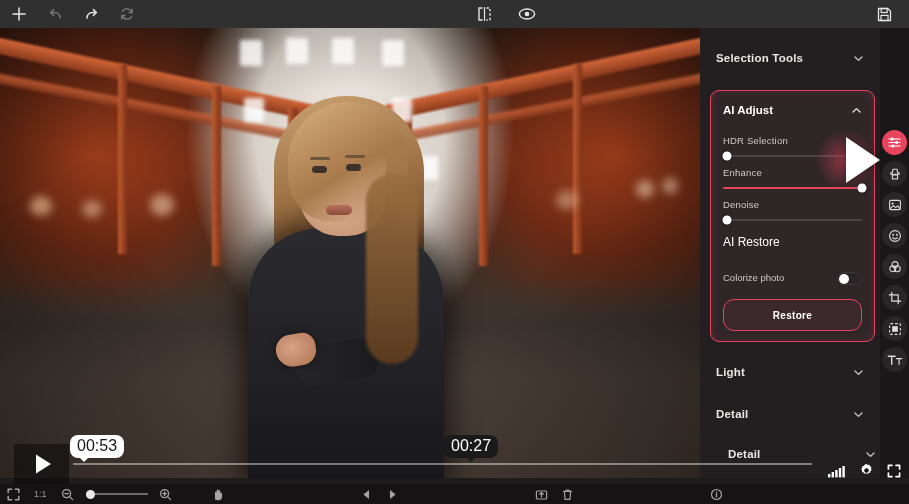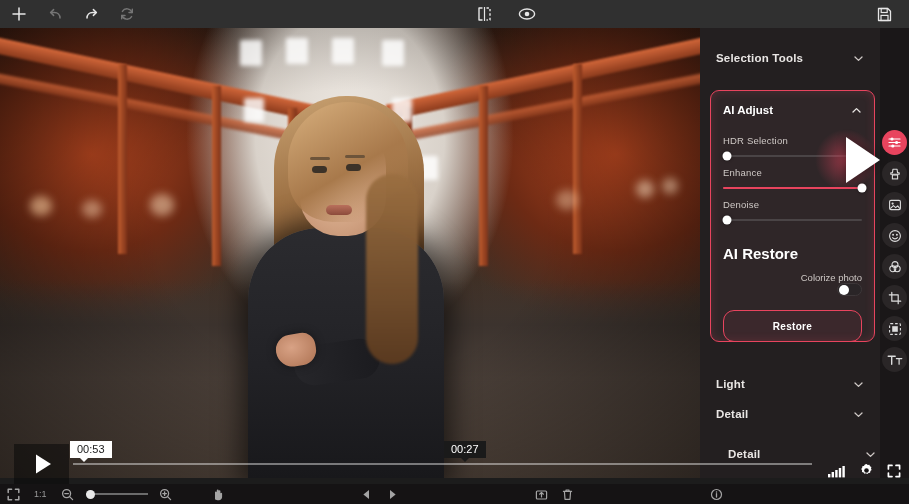--- a/index.html
+++ b/index.html
@@ -161,22 +161,22 @@
   .track {
     position: relative; height: 2px; background: #4a4446; border-radius: 2px;
   }
   .track .fill { position:absolute; left:0; top:0; height:100%; background:#e8445e; border-radius:2px; }
   .knob {
     position:absolute; top: 50%; width: 9px; height: 9px; border-radius:50%;
     background:#fff; transform: translate(-50%,-50%);
     box-shadow: 0 0 3px rgba(0,0,0,.5);
   }
 
-  .subhead { color:#fff; font-size: 15px; font-weight:700; margin-top: 24px; }
-  .toggle-row { display:flex; align-items:flex-end; justify-content:space-between; margin-top: 10px; flex-direction: column; }
+  .subhead { color:#fff; font-size: 12px; font-weight:400; margin-top: 14px; }
+  .toggle-row { display:flex; align-items:flex-start; justify-content:space-between; margin-top: 23px; }
   .toggle-row .tl { color:#cfc9c6; font-size: 9.5px; }
   .switch {
     width: 25px; height: 13px; border-radius: 7px; background:#2a2527;
     border: 1px solid #3d3739; position: relative; cursor:pointer;
   }
   .switch .dot {
     position:absolute; top: 1px; left: 1px; width: 10px; height: 10px;
     border-radius:50%; background:#fff;
   }
   .restore-btn {
@@ -223,21 +223,21 @@
   #progress-fill {
     position:absolute; left:0; top:0; height:100%; background: rgba(255,255,255,.95);
   }
   #vid-right {
     position:absolute; right: 8px; bottom: 6px;
     display:flex; align-items:center; gap: 13px;
   }
   #vid-right .vr { cursor:pointer; display:flex; align-items:center; }
 
   .tip {
-    position:absolute; font-size: 11px; padding: 2px 7px 3px; border-radius: 0;
+    position:absolute; font-size: 16px; padding: 2px 7px 3px; border-radius: 8px;
     white-space: nowrap; font-family: "Liberation Sans", sans-serif;
   }
   #tip-hover {
     left: 70px; bottom: 26px; background:#fff; color:#1a1a1a;
   }
   #tip-hover:after {
     content:""; position:absolute; left: 10px; bottom:-4px;
     border-left:4px solid transparent; border-right:4px solid transparent;
     border-top:4px solid #fff;
   }
@@ -441,21 +441,21 @@
       <div class="toggle-row">
         <span class="tl">Colorize photo</span>
         <span class="switch">
             <span class="dot"></span>
           </span>
       </div>
 
       <div class="restore-btn">Restore</div>
     </div>
 
-    <div class="sect" style="position:absolute;top:336px;left:0;width:180px;">
+    <div class="sect" style="position:absolute;top:324px;left:0;width:180px;">
       <span class="lbl">Light</span>
       <span class="chev">
         <svg width="11" height="11" viewBox="0 0 11 11">
             <path d="M2 4l3.5 3.4L9 4" stroke="#cfc9c6" stroke-width="1.3" fill="none" stroke-linecap="round" stroke-linejoin="round"></path>
           </svg>
       </span>
     </div>
     <div class="sect" style="position:absolute;top:366px;left:0;width:180px;">
       <span class="lbl">Detail</span>
       <span class="chev">

